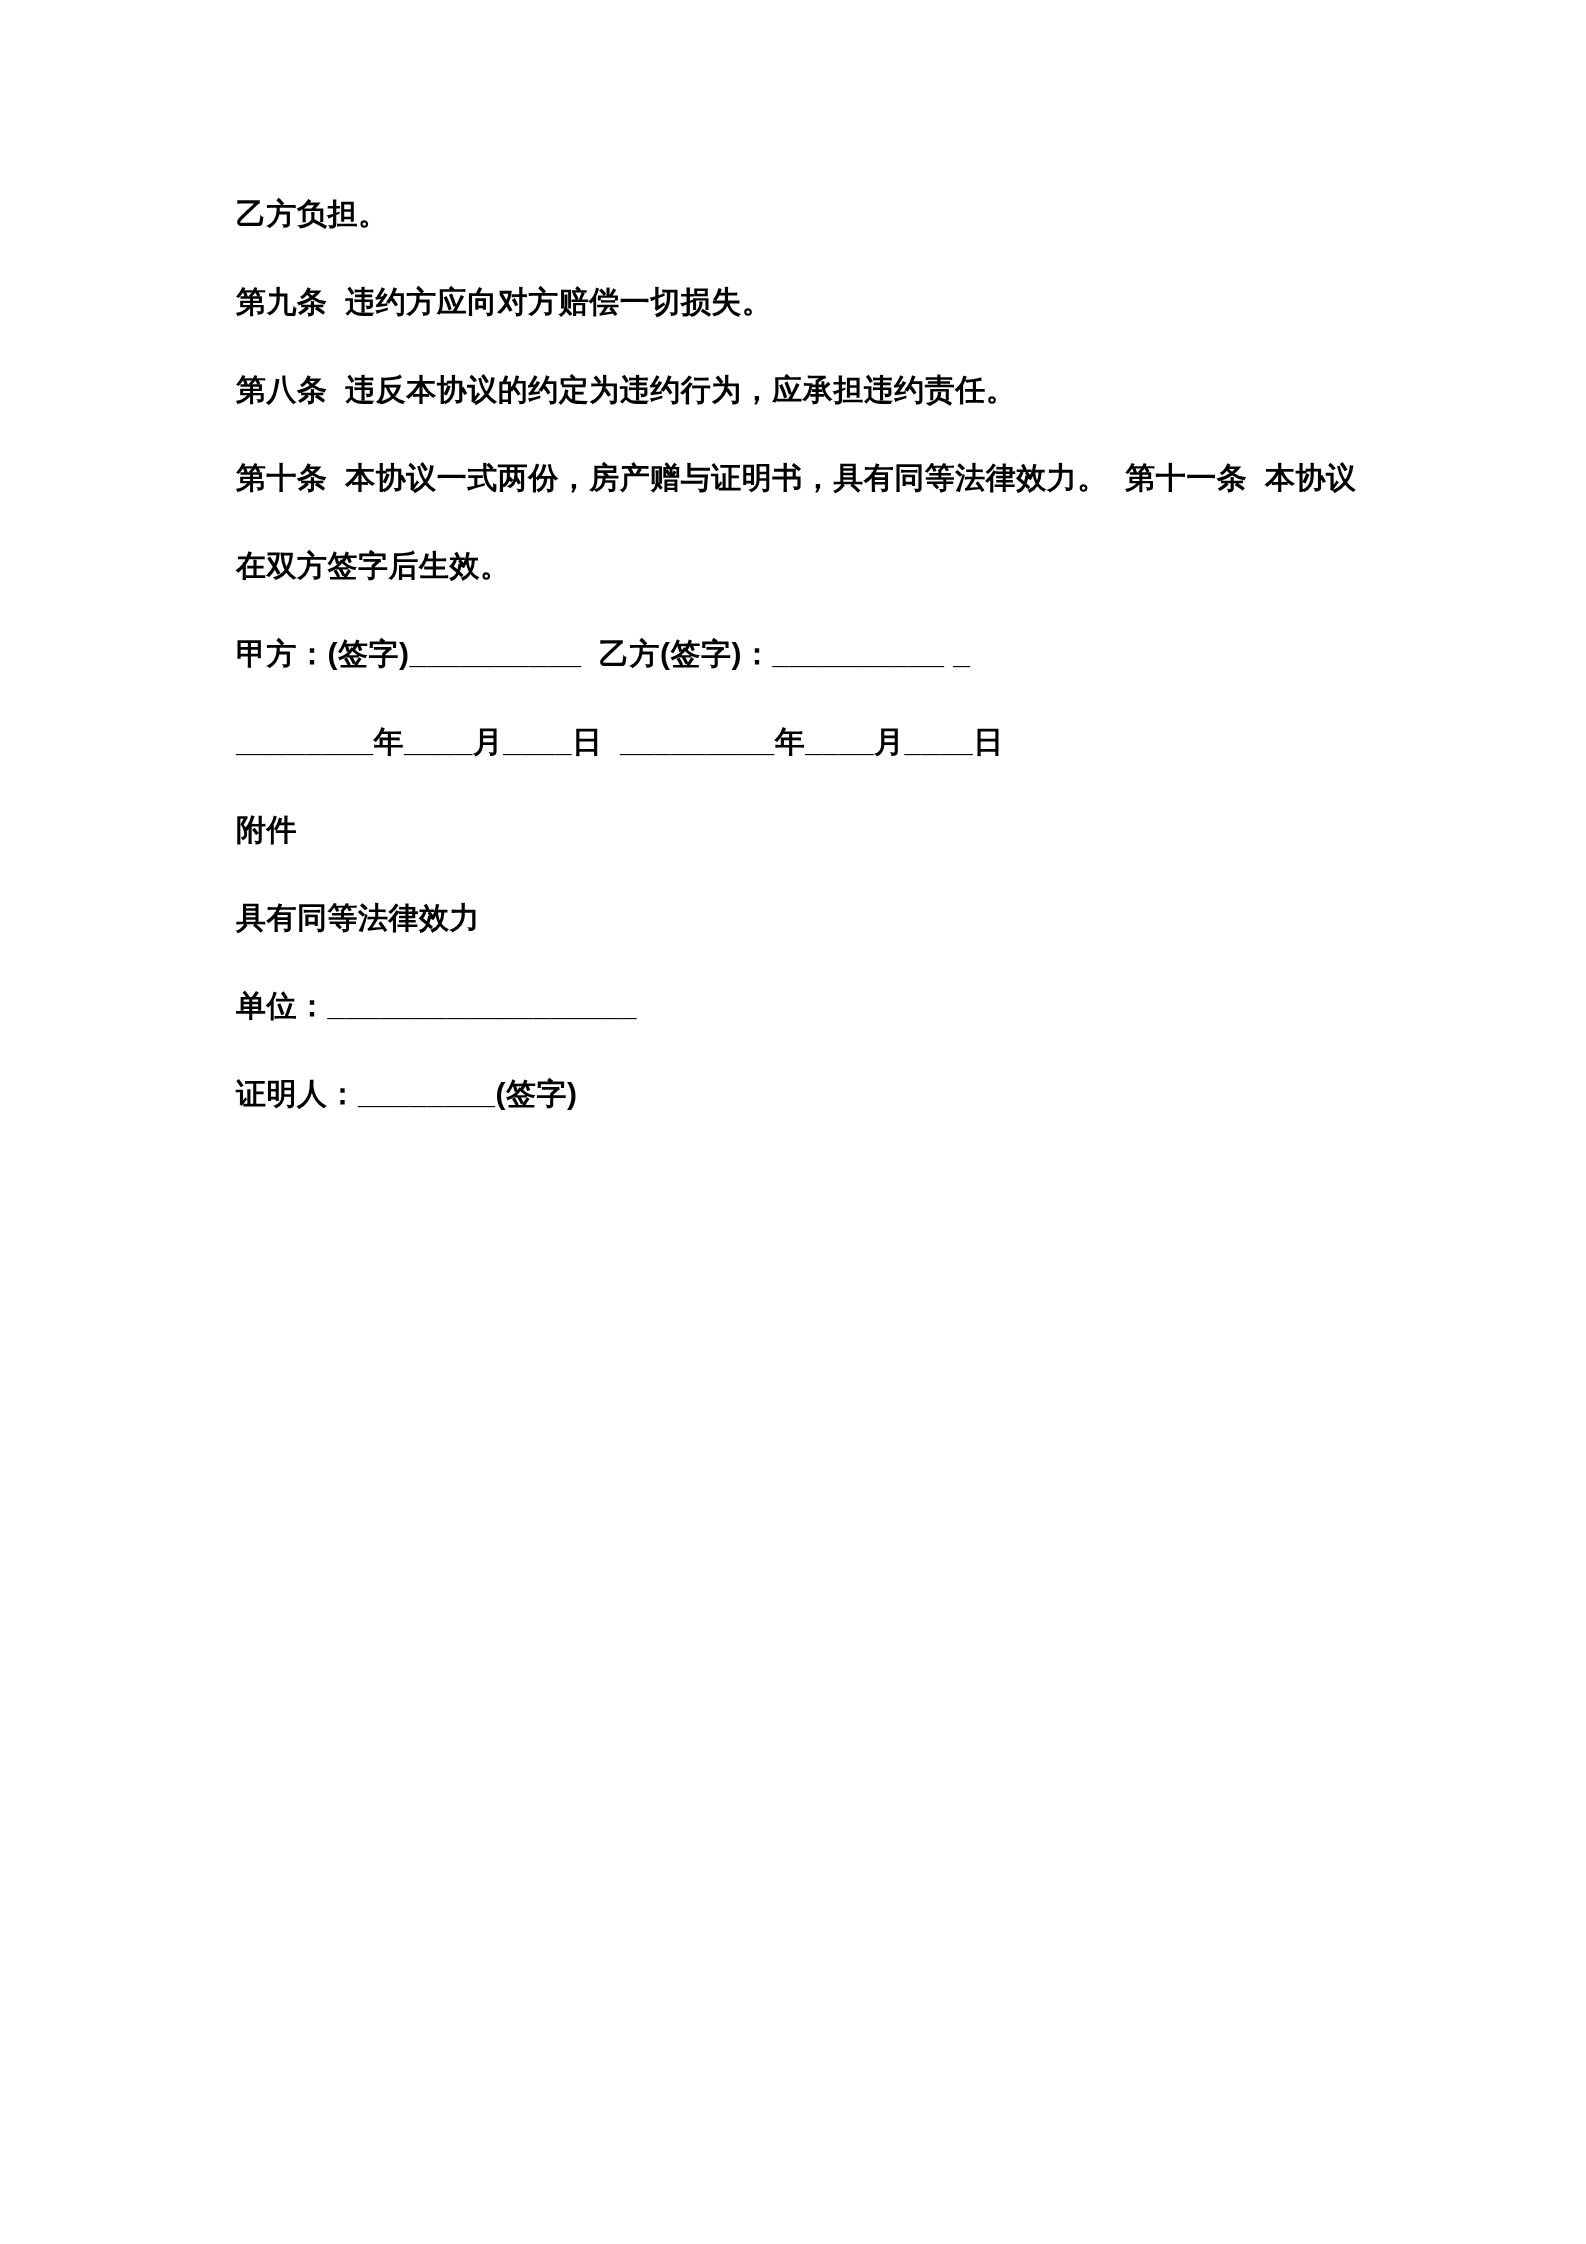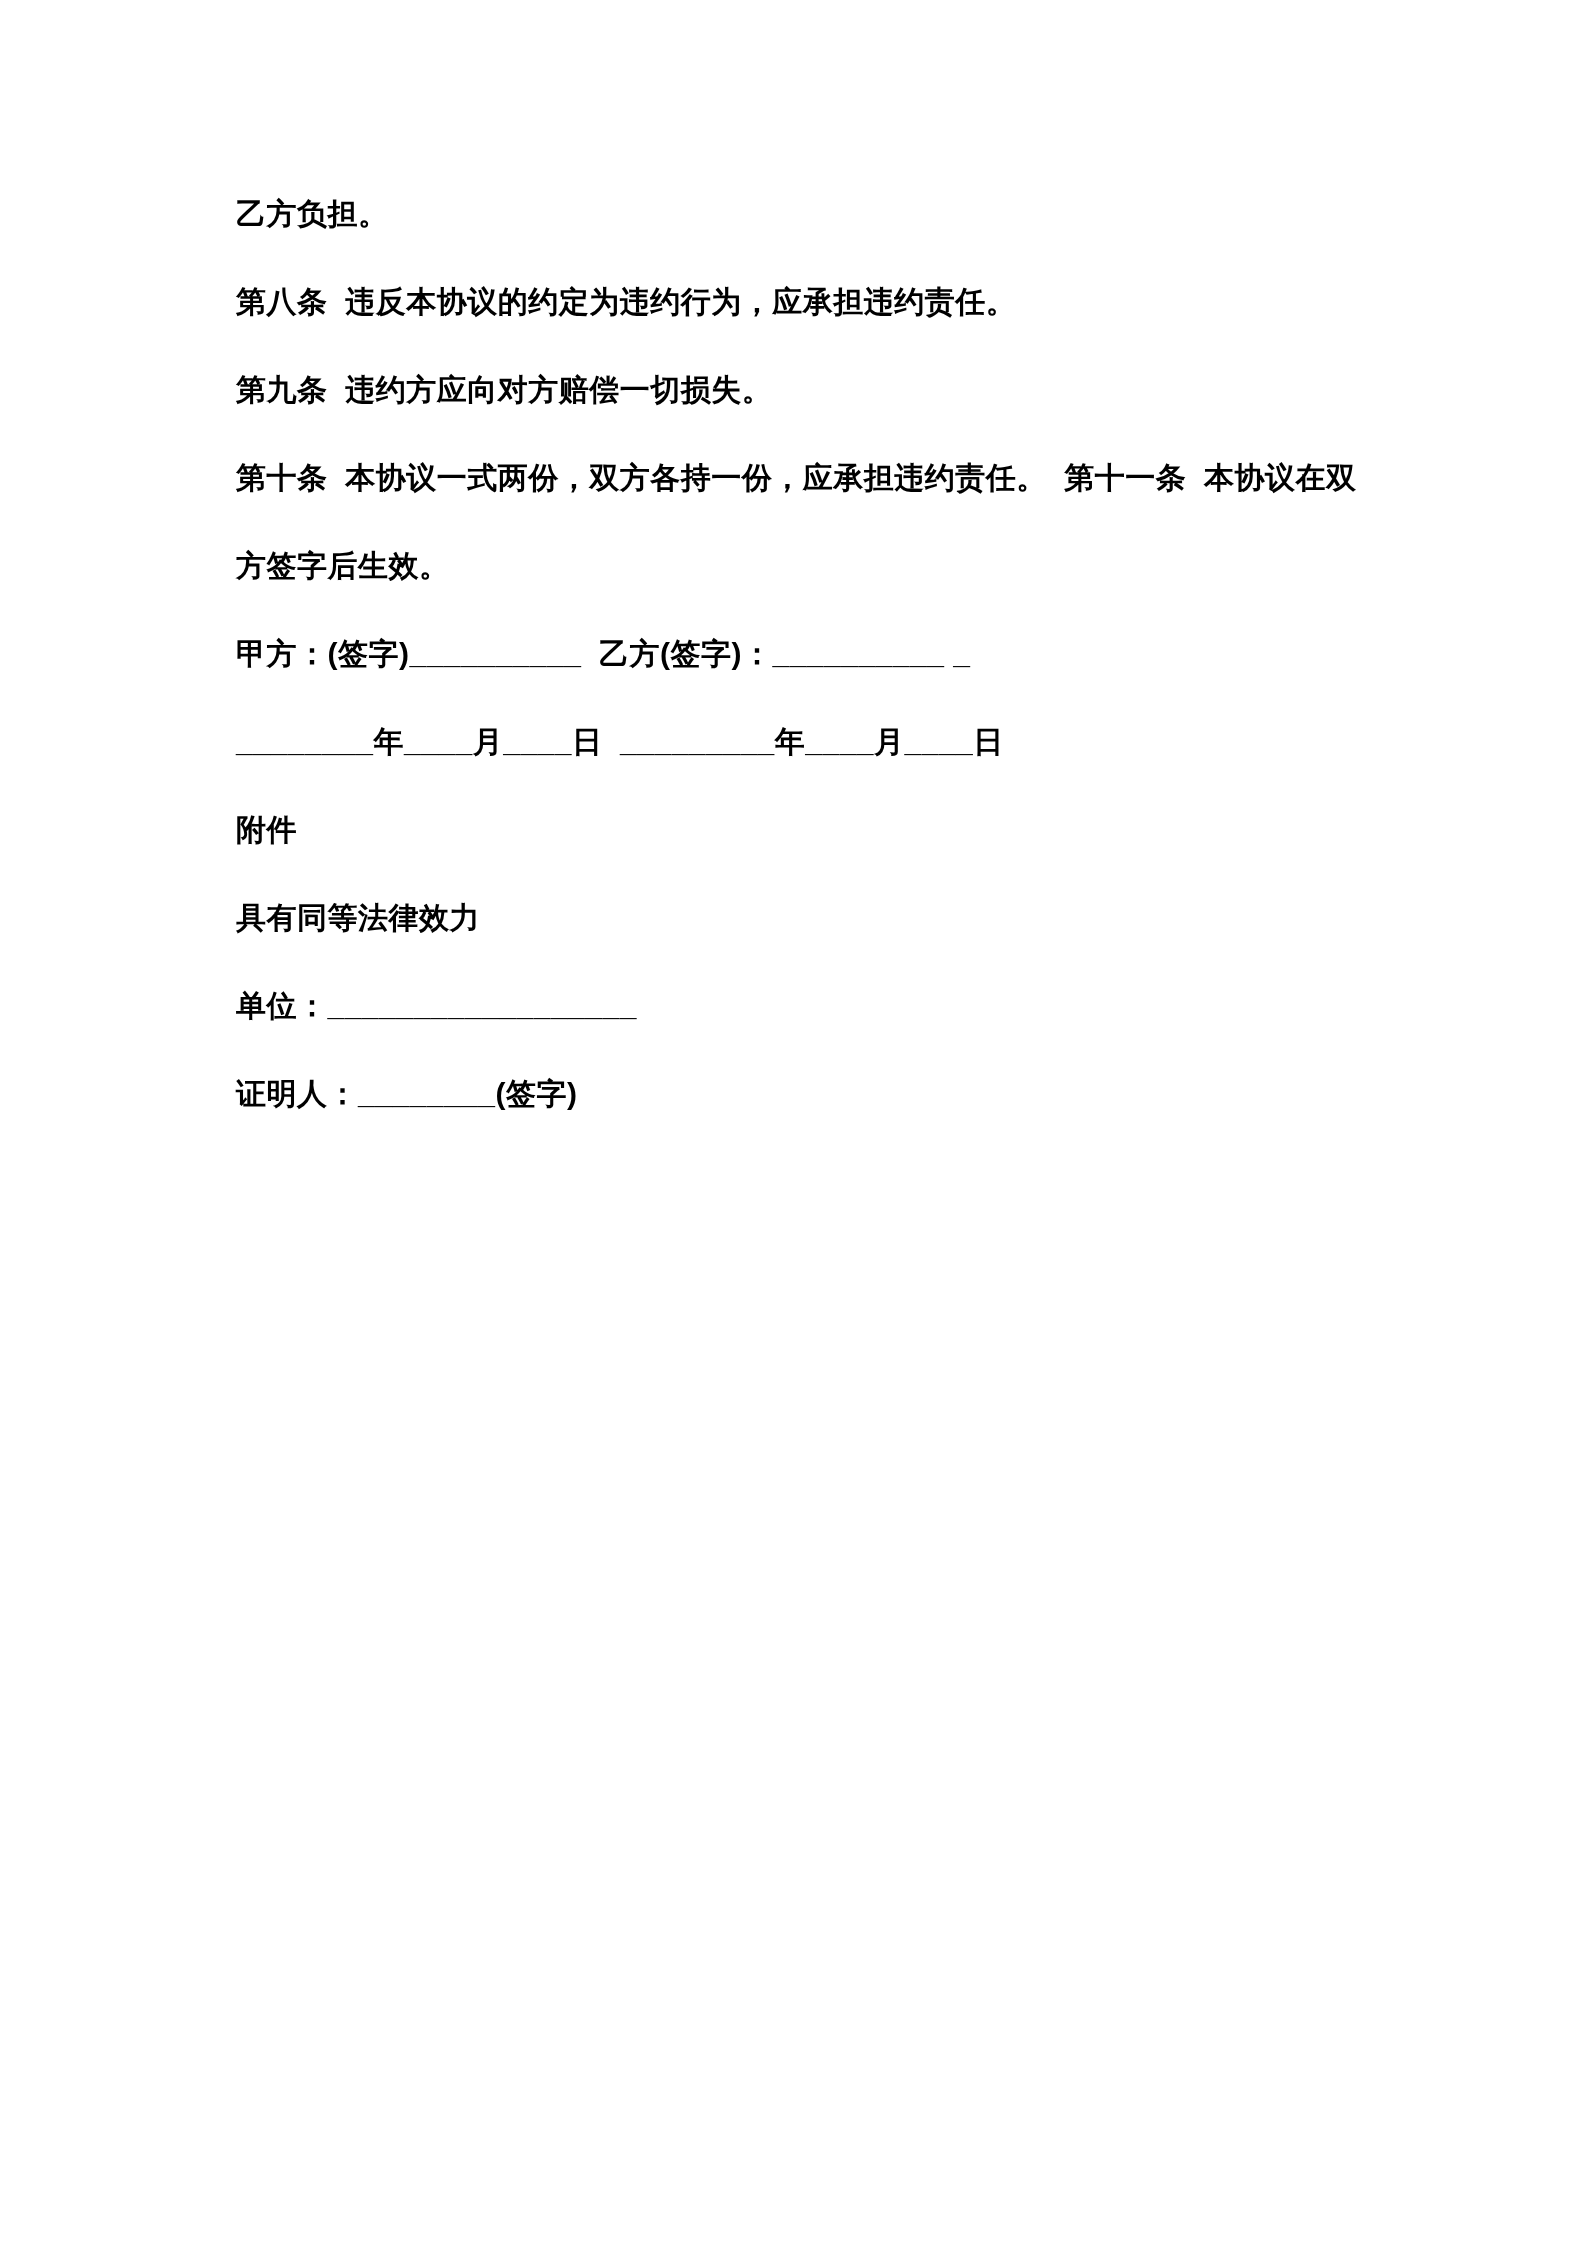--- a/index.html
+++ b/index.html
@@ -35,25 +35,25 @@
   }
 </style>
 </head>
 <body>
 
 <div class="page">
   <div class="doc-body">
 
     <p class="para">乙方负担。</p>
 
+    <p class="para">第九条  违约方应向对方赔偿一切损失。</p>
+
     <p class="para">第八条  违反本协议的约定为违约行为，应承担违约责任。</p>
 
-    <p class="para">第九条  违约方应向对方赔偿一切损失。</p>
-
-    <p class="para">第十条  本协议一式两份，双方各持一份，应承担违约责任。  第十一条  本协议在双方签字后生效。</p>
+    <p class="para">第十条  本协议一式两份，房产赠与证明书，具有同等法律效力。  第十一条  本协议在双方签字后生效。</p>
 
     <p class="para">甲方：(签字)__________  乙方(签字)：__________ _</p>
 
     <p class="para">________年____月____日  _________年____月____日</p>
 
     <p class="para">附件</p>
 
     <p class="para">具有同等法律效力</p>
 
 

